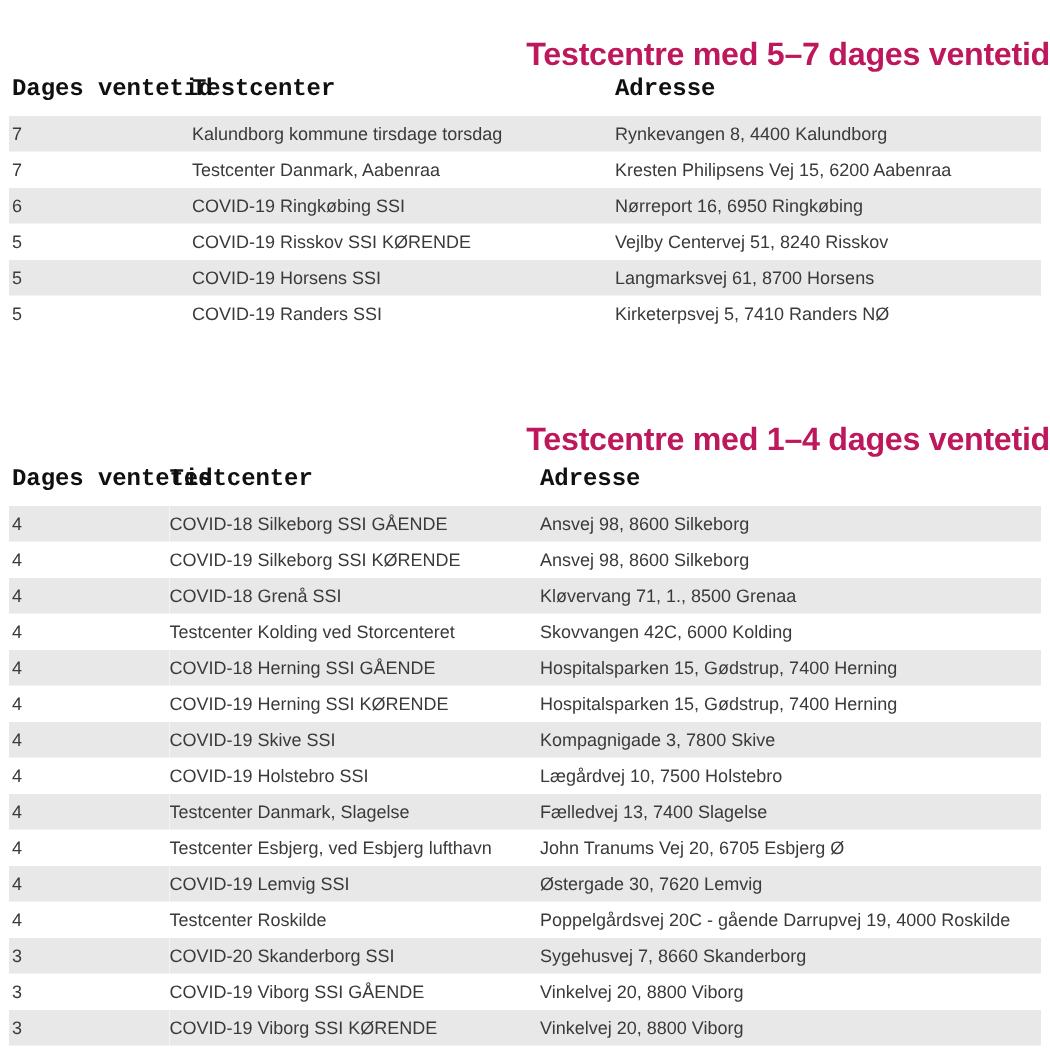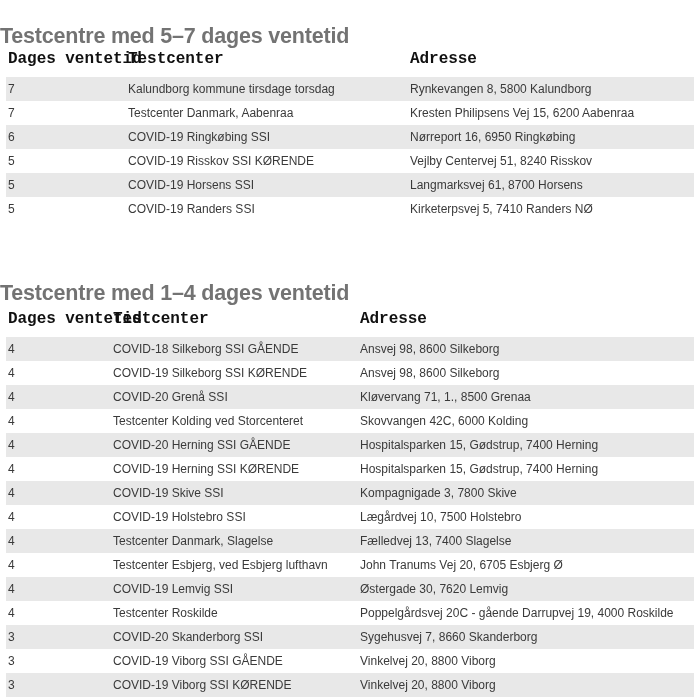--- a/index.html
+++ b/index.html
@@ -17,25 +17,25 @@
   }
   .page {
     position: relative;
     width: 700px;
     height: 700px;
     background: #ffffff;
   }
 
   
   .section-title {
-    text-align: left;
+    text-align: right;
     font-size: 21.5px;
     font-weight: bold;
     letter-spacing: -0.2px;
-    color: #737373;
+    color: #be185d;
     line-height: 1;
   }
   #section-1-title { position: absolute; left: 0; top: 8px; width: 700px; }
   #section-2-title { position: absolute; left: 0; top: 265px; width: 700px; }
 
   
   .wait-table {
     position: absolute;
     border-collapse: collapse;
     table-layout: fixed;
@@ -100,21 +100,21 @@
       <tr>
         <th class="th-days">Dages ventetid</th>
         <th>Testcenter</th>
         <th>Adresse</th>
       </tr>
     </thead>
     <tbody id="table-1-body">
         <tr class="shade">
           <td class="cell-days">7</td>
           <td>Kalundborg kommune tirsdage torsdag</td>
-          <td>Rynkevangen 8, 5800 Kalundborg</td>
+          <td>Rynkevangen 8, 4400 Kalundborg</td>
         </tr>
         <tr class="plain">
           <td class="cell-days">7</td>
           <td>Testcenter Danmark, Aabenraa</td>
           <td>Kresten Philipsens Vej 15, 6200 Aabenraa</td>
         </tr>
         <tr class="shade">
           <td class="cell-days">6</td>
           <td>COVID-19 Ringkøbing SSI</td>
           <td>Nørreport 16, 6950 Ringkøbing</td>
@@ -158,31 +158,31 @@
           <td>COVID-18 Silkeborg SSI GÅENDE</td>
           <td>Ansvej 98, 8600 Silkeborg</td>
         </tr>
         <tr class="plain">
           <td class="cell-days">4</td>
           <td>COVID-19 Silkeborg SSI KØRENDE</td>
           <td>Ansvej 98, 8600 Silkeborg</td>
         </tr>
         <tr class="shade">
           <td class="cell-days">4</td>
-          <td>COVID-20 Grenå SSI</td>
+          <td>COVID-18 Grenå SSI</td>
           <td>Kløvervang 71, 1., 8500 Grenaa</td>
         </tr>
         <tr class="plain">
           <td class="cell-days">4</td>
           <td>Testcenter Kolding ved Storcenteret</td>
           <td>Skovvangen 42C, 6000 Kolding</td>
         </tr>
         <tr class="shade">
           <td class="cell-days">4</td>
-          <td>COVID-20 Herning SSI GÅENDE</td>
+          <td>COVID-18 Herning SSI GÅENDE</td>
           <td>Hospitalsparken 15, Gødstrup, 7400 Herning</td>
         </tr>
         <tr class="plain">
           <td class="cell-days">4</td>
           <td>COVID-19 Herning SSI KØRENDE</td>
           <td>Hospitalsparken 15, Gødstrup, 7400 Herning</td>
         </tr>
         <tr class="shade">
           <td class="cell-days">4</td>
           <td>COVID-19 Skive SSI</td>

